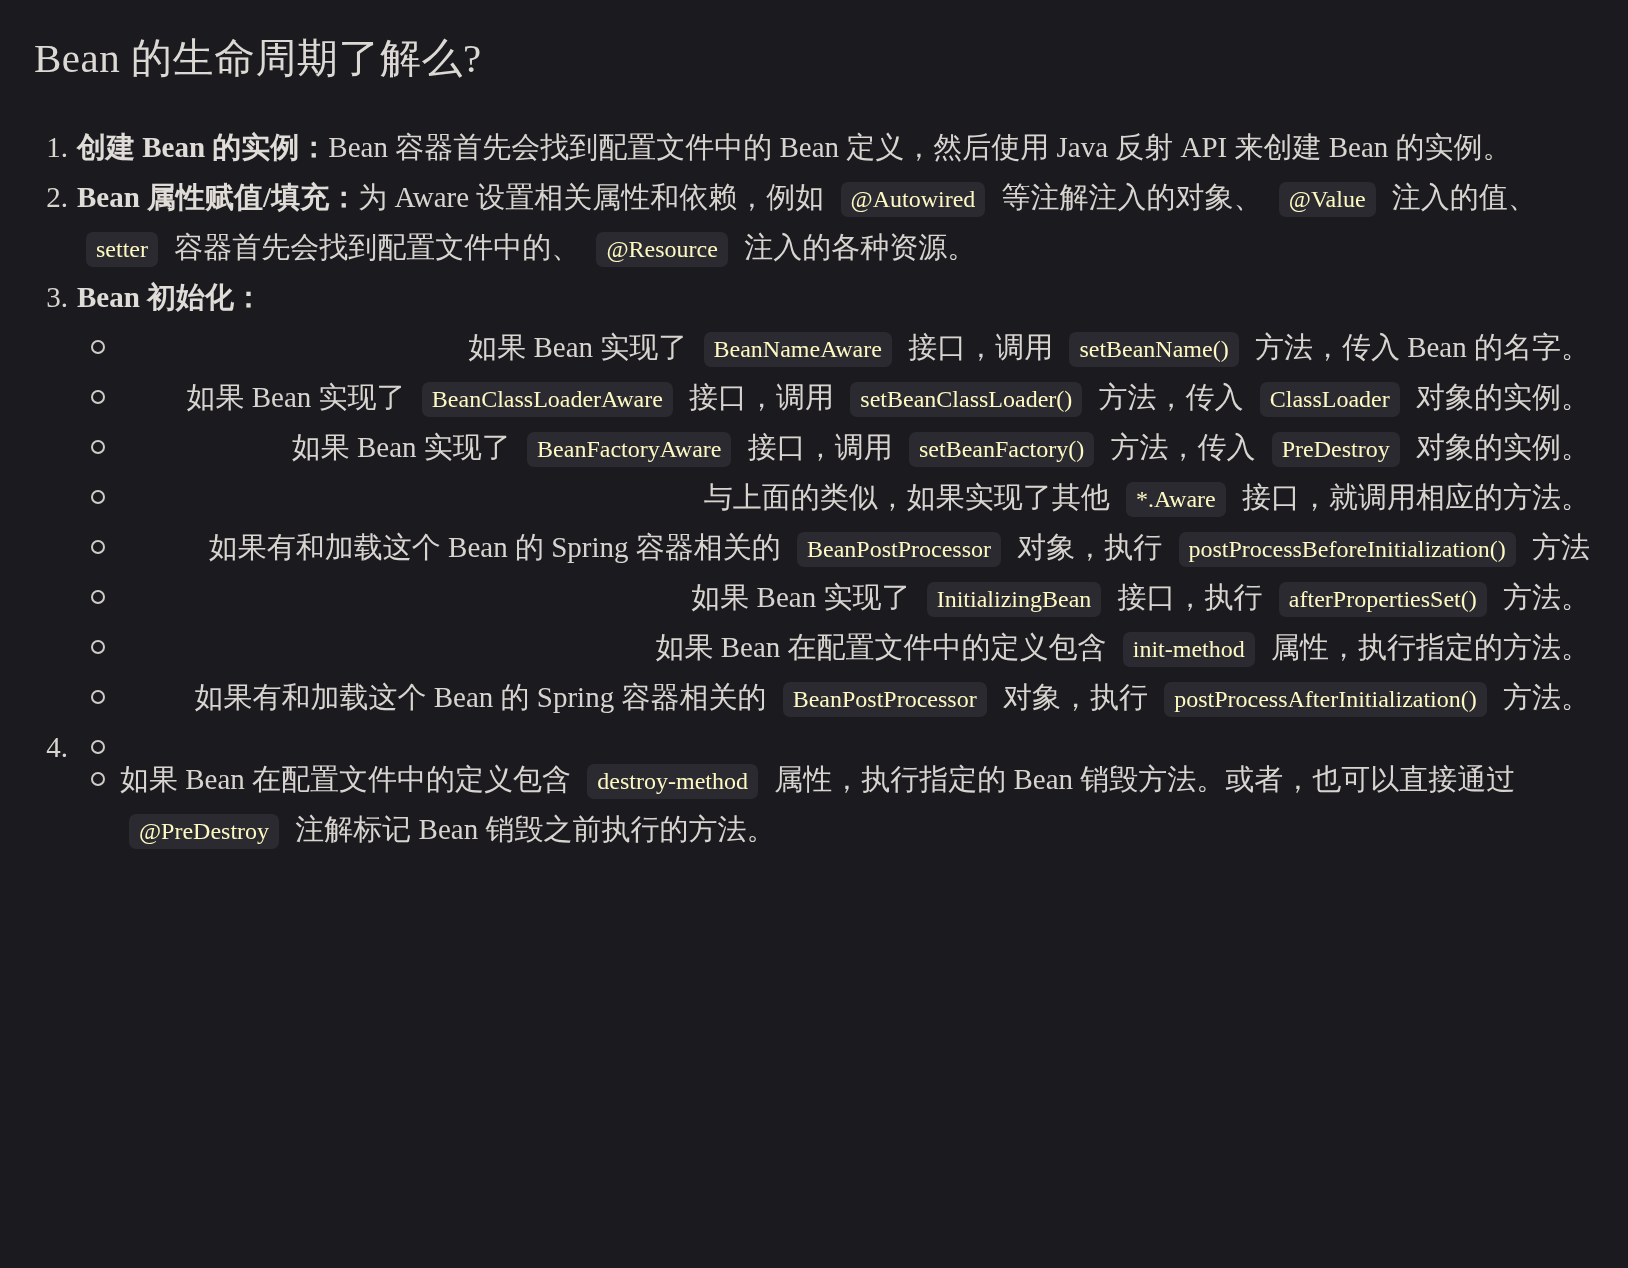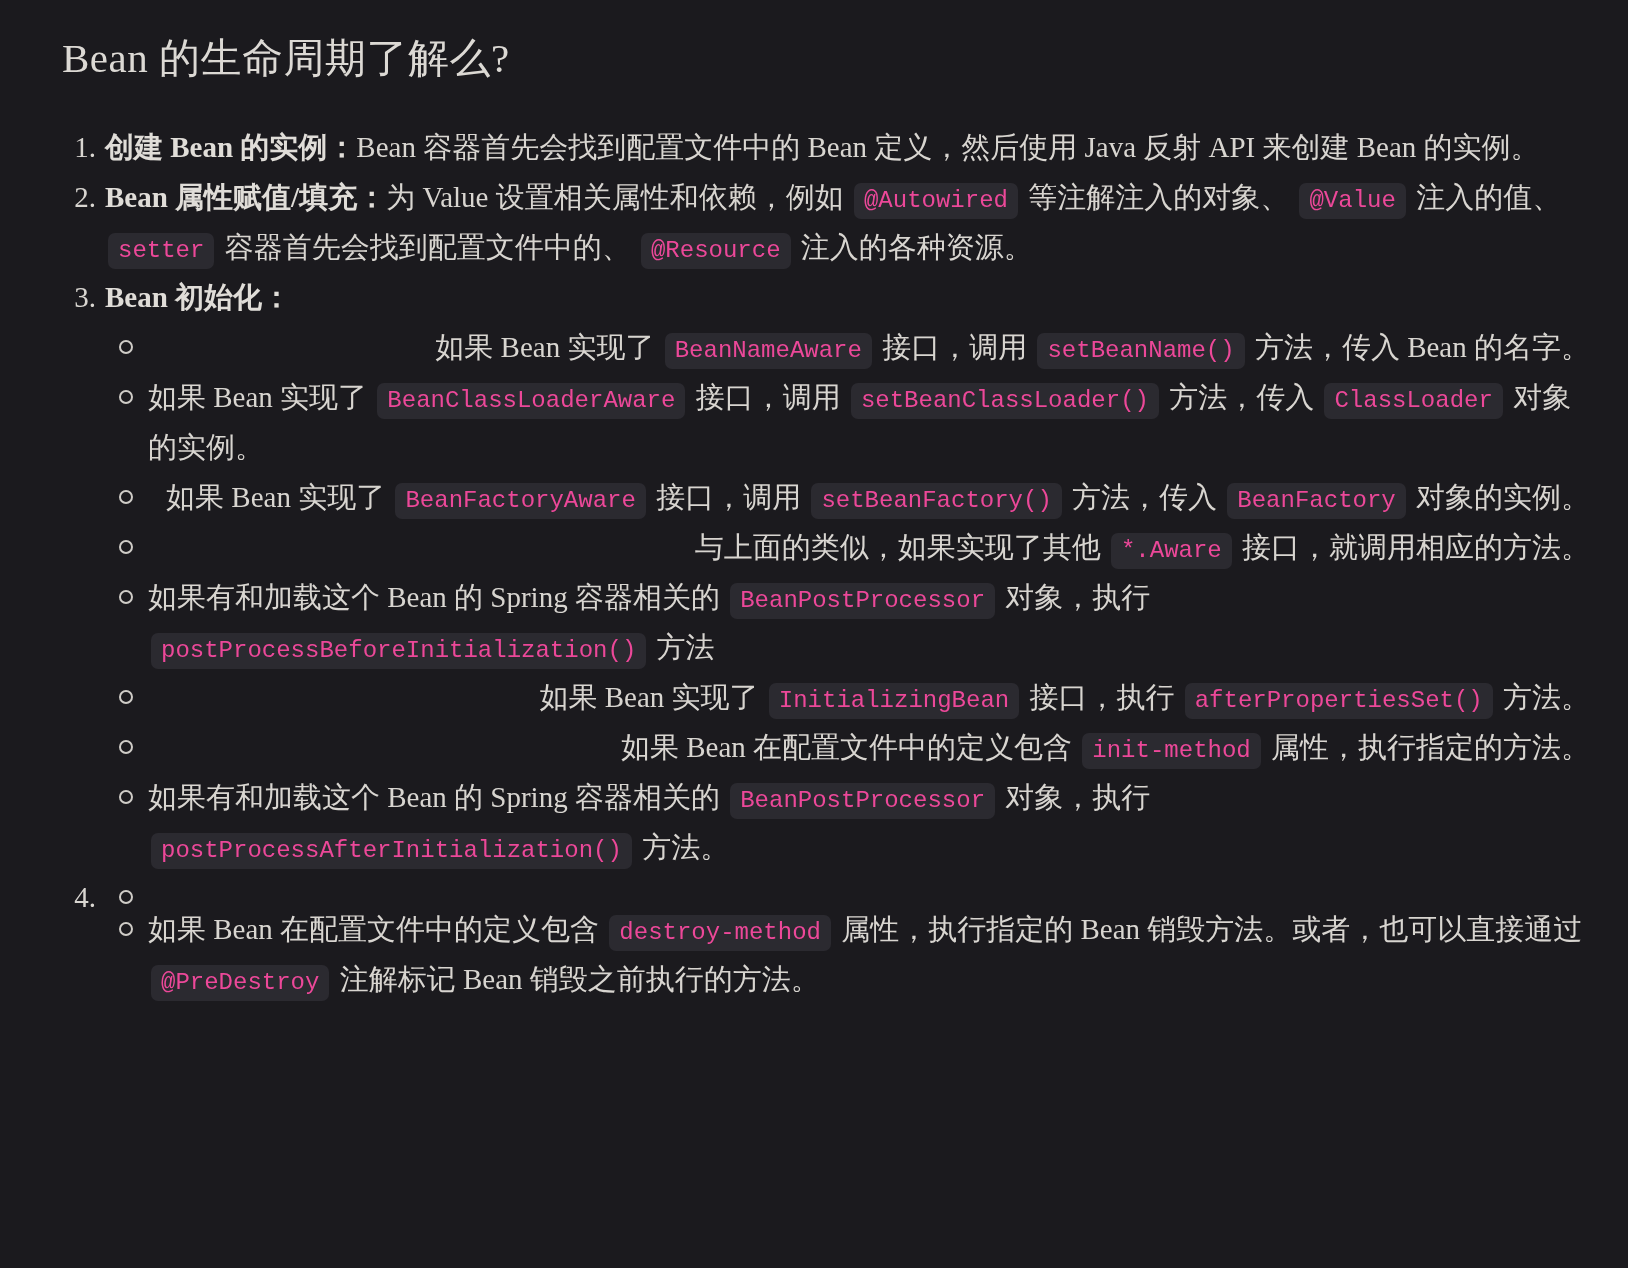--- a/index.html
+++ b/index.html
@@ -7,21 +7,21 @@
     padding: 0;
     width: 1628px;
     height: 1268px;
     background: #1b1a1e;
     overflow: hidden;
   }
   .doc {
     box-sizing: border-box;
     width: 1628px;
     height: 1268px;
-    padding: 30px 38px 0 62px;
+    padding: 30px 38px 0 34px;
     color: #d8d5d0;
     font-family: "Liberation Serif", "DejaVu Serif", serif;
     font-size: 29px;
     line-height: 50px;
   }
   .page-title {
     margin: 0 0 36px 0;
     font-size: 41px;
     line-height: 56px;
     font-weight: 400;
@@ -60,65 +60,65 @@
   }
   .bullet {
     flex: 0 0 auto;
     width: 10px;
     height: 10px;
     border: 2.5px solid #cfccc7;
     border-radius: 50%;
     margin: 18px 15px 0 0;
   }
   .chip {
-    font-family: Liberation Mono, monospace;
+    font-family: Liberation Serif, serif;
     font-size: 24px;
     line-height: 30px;
     background: #2b2a30;
-    color: #ec4899;
+    color: #fef9c3;
     border-radius: 7px;
     padding: 4px 10px 5px;
-    margin: 0 3px;
+    margin: 0 9px;
     white-space: nowrap;
   }
 </style>
 </head>
 <body>
 
 <main class="doc">
   <h1 class="page-title">Bean 的生命周期了解么?</h1>
   <div class="olist" id="list-root">
       <div class="oli">
         <span class="num">1.</span>
         <div class="oli-body">
           <p class="para"><strong>创建 Bean 的实例：</strong><span>Bean 容器首先会找到配置文件中的 Bean 定义，然后使用 Java 反射 API 来创建 Bean 的实例。</span></p>
         </div>
       </div>
       <div class="oli">
         <span class="num">2.</span>
         <div class="oli-body">
-          <p class="para"><strong>Bean 属性赋值/填充：</strong><span>为 Value 设置相关属性和依赖，例如 </span><code class="chip">@Autowired</code><span> 等注解注入的对象、 </span><code class="chip">@Value</code><span> 注入的值、 </span><code class="chip">setter</code><span> 容器首先会找到配置文件中的、 </span><code class="chip">@Resource</code><span> 注入的各种资源。</span></p>
+          <p class="para"><strong>Bean 属性赋值/填充：</strong><span>为 Aware 设置相关属性和依赖，例如 </span><code class="chip">@Autowired</code><span> 等注解注入的对象、 </span><code class="chip">@Value</code><span> 注入的值、 </span><code class="chip">setter</code><span> 容器首先会找到配置文件中的、 </span><code class="chip">@Resource</code><span> 注入的各种资源。</span></p>
         </div>
       </div>
       <div class="oli">
         <span class="num">3.</span>
         <div class="oli-body">
           <p class="para"><strong>Bean 初始化：</strong></p>
           <div class="subs">
             <div class="sub">
               <span class="bullet"></span>
               <p class="para"><span>如果 Bean 实现了 </span><code class="chip">BeanNameAware</code><span> 接口，调用 </span><code class="chip">setBeanName()</code><span> 方法，传入 Bean 的名字。</span></p>
             </div>
             <div class="sub">
               <span class="bullet"></span>
               <p class="para"><span>如果 Bean 实现了 </span><code class="chip">BeanClassLoaderAware</code><span> 接口，调用 </span><code class="chip">setBeanClassLoader()</code><span> 方法，传入 </span><code class="chip">ClassLoader</code><span> 对象的实例。</span></p>
             </div>
             <div class="sub">
               <span class="bullet"></span>
-              <p class="para"><span>如果 Bean 实现了 </span><code class="chip">BeanFactoryAware</code><span> 接口，调用 </span><code class="chip">setBeanFactory()</code><span> 方法，传入 </span><code class="chip">BeanFactory</code><span> 对象的实例。</span></p>
+              <p class="para"><span>如果 Bean 实现了 </span><code class="chip">BeanFactoryAware</code><span> 接口，调用 </span><code class="chip">setBeanFactory()</code><span> 方法，传入 </span><code class="chip">PreDestroy</code><span> 对象的实例。</span></p>
             </div>
             <div class="sub">
               <span class="bullet"></span>
               <p class="para"><span>与上面的类似，如果实现了其他 </span><code class="chip">*.Aware</code><span> 接口，就调用相应的方法。</span></p>
             </div>
             <div class="sub">
               <span class="bullet"></span>
               <p class="para"><span>如果有和加载这个 Bean 的 Spring 容器相关的 </span><code class="chip">BeanPostProcessor</code><span> 对象，执行 </span><code class="chip">postProcessBeforeInitialization()</code><span> 方法</span></p>
             </div>
             <div class="sub">

